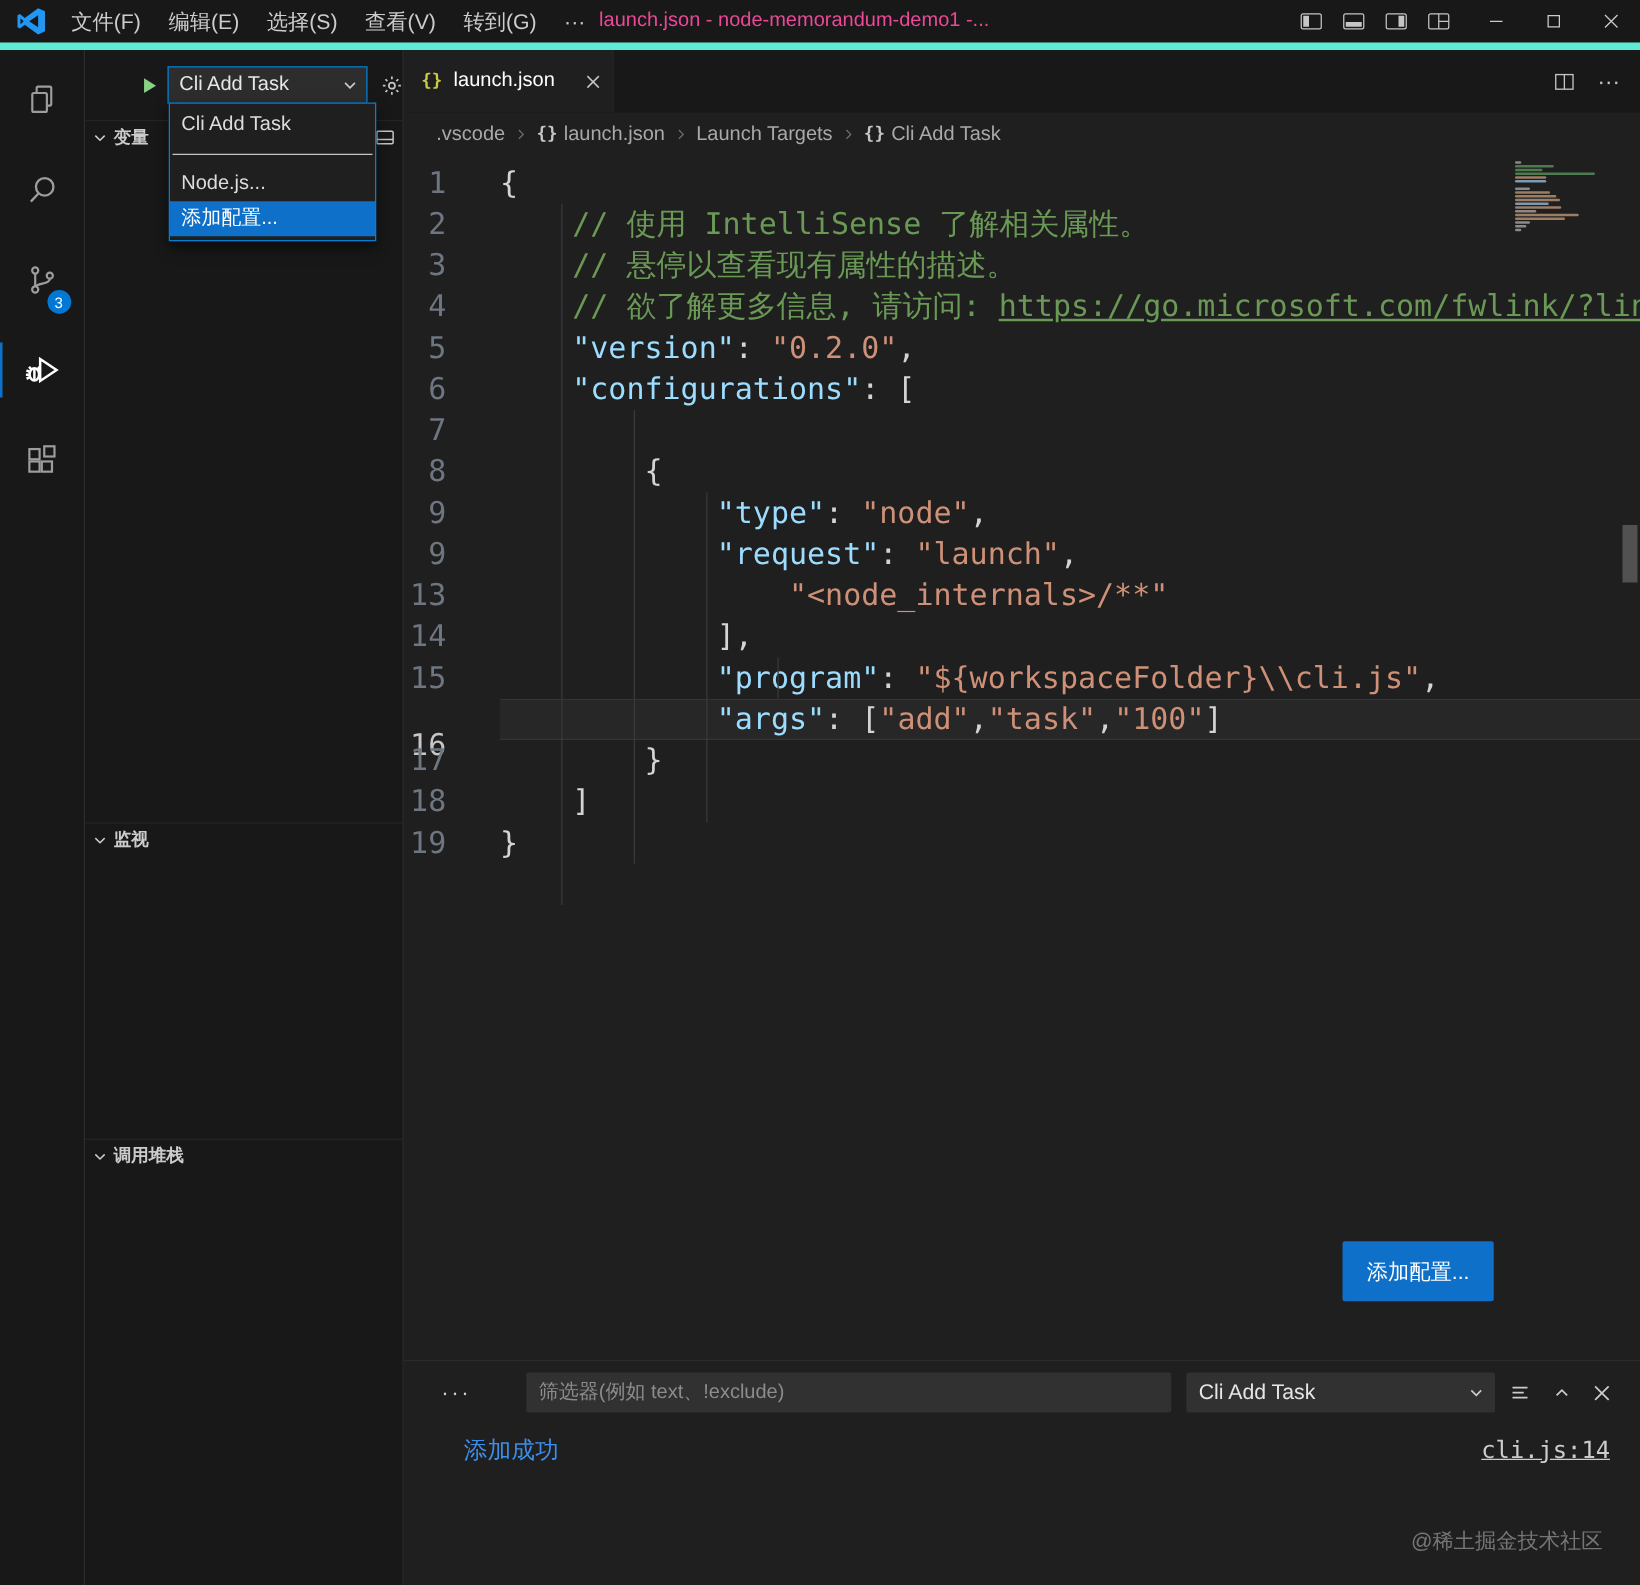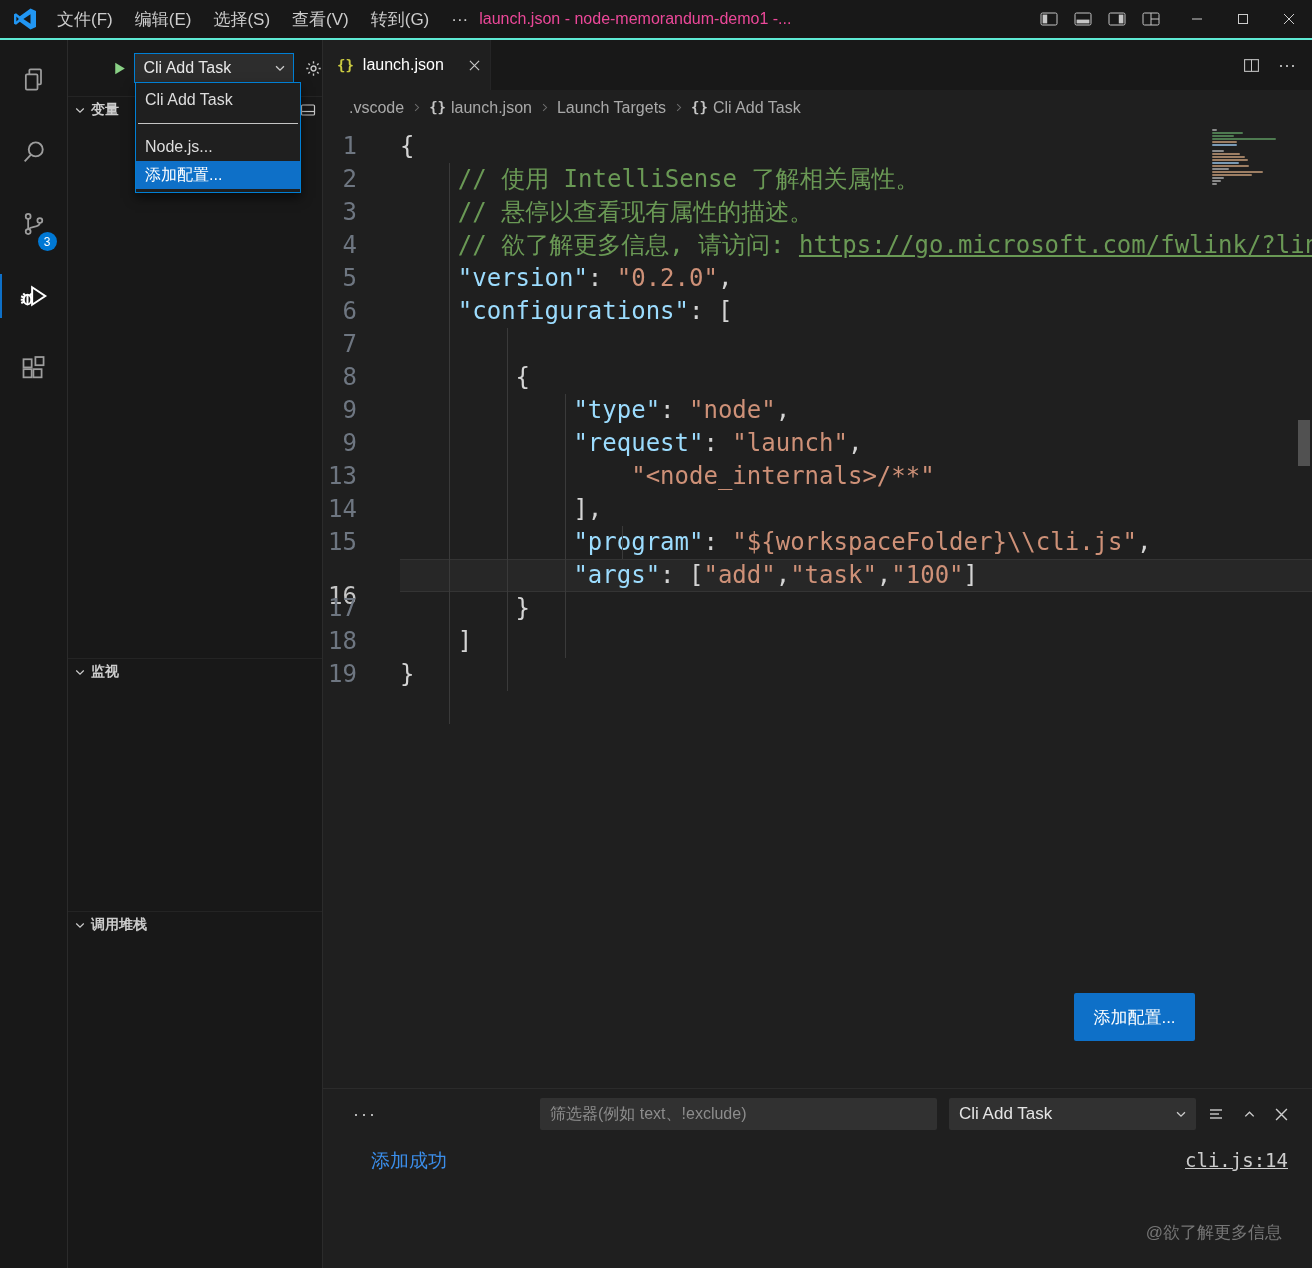--- a/index.html
+++ b/index.html
@@ -1,20 +1,20 @@
 <!DOCTYPE html>
 <html style="--accent: #0e70c8; --focus-border: #007fd4; --badge: #0078d4; --comment: #6a9955; --key: #9cdcfe; --string: #ce9178; --punct: #d4d4d4; --info-blue: #3b8eea; --command-yellow: #d7ba7d; --play-green: #89d185;"><head>
 <meta charset="utf-8">
 <style>
   * { box-sizing: border-box; margin: 0; padding: 0; }
   html,body { width:1312px; height:1268px; overflow:hidden; background:#1f1f1f;
     font-family:"Liberation Sans", sans-serif; color:#cccccc; }
 
   
-  .titlebar { height:40px; background:#181818; border-bottom:2px solid #5eead4;
+  .titlebar { height:40px; background:#181818; border-bottom:6px solid #5eead4;
     display:flex; align-items:center; }
   .logo { width:26px; height:26px; margin:0 8px 0 12px; display:grid; place-items:center; }
   .menus { display:flex; align-items:center; font-size:17px; color:#cccccc; }
   .menu-item { padding:0 11px; line-height:39px; cursor:default; }
   .win-title { flex:1; text-align:left; font-size:16px; color:#ec4899;
     white-space:nowrap; overflow:hidden; }
   .layout-controls { display:flex; align-items:center; gap:16px; margin:0 14px; color:#c5c5c5; }
   .win-controls { display:flex; height:40px; }
   .win-btn { width:46px; height:40px; display:grid; place-items:center; color:#cccccc; }
 
@@ -101,21 +101,21 @@
     background:var(--accent,#0078d4); color:#ffffff; font-size:17px; border:none;
     border-radius:2px; font-family:"Liberation Sans",sans-serif; cursor:pointer; }
 
   
   .panel { height:180px; flex:none; border-top:1px solid #2b2b2b; background:#1f1f1f;
     position:relative; }
   .panel-toolbar { height:44px; display:flex; align-items:center; gap:12px;
     padding:6px 24px 0 30px; }
   .panel-more { font-size:18px; letter-spacing:2px; color:#cccccc; }
   .pt-spacer { flex:1; }
-  .panel-filter { width:397px; height:32px; background:#313131; border:none; color:#cccccc;
+  .panel-filter { width:516px; height:32px; background:#313131; border:none; color:#cccccc;
     padding:0 10px; font-size:16px; font-family:"Liberation Sans",sans-serif; border-radius:2px; }
   .panel-filter::placeholder { color:#8c8c8c; }
   .panel-select { width:247px; height:32px; background:#313131; display:flex;
     align-items:center; justify-content:space-between; padding:0 8px 0 10px; color:#e5e5e5;
     font-size:17px; border-radius:2px; }
   .panel-icons { display:flex; align-items:center; gap:18px; color:#cccccc; }
   .console { padding:12px 24px 0 48px; font-family:"DejaVu Sans Mono",monospace;
     font-size:19px; }
   .console-line { height:30px; line-height:30px; display:flex; white-space:pre; }
   .cmd  { color:var(--command-yellow,#d7ba7d); }
@@ -447,16 +447,16 @@
               </svg>
           </span>
         </div>
       </div>
       <div class="console">
         <div class="console-line">
           <span class="info">添加成功</span>
           <a class="src-link">cli.js:14</a>
         </div>
       </div>
-      <div class="watermark">@欲了解更多信息</div>
+      <div class="watermark">@稀土掘金技术社区</div>
     </div>
   </section>
 </div>
 
 </body></html>

